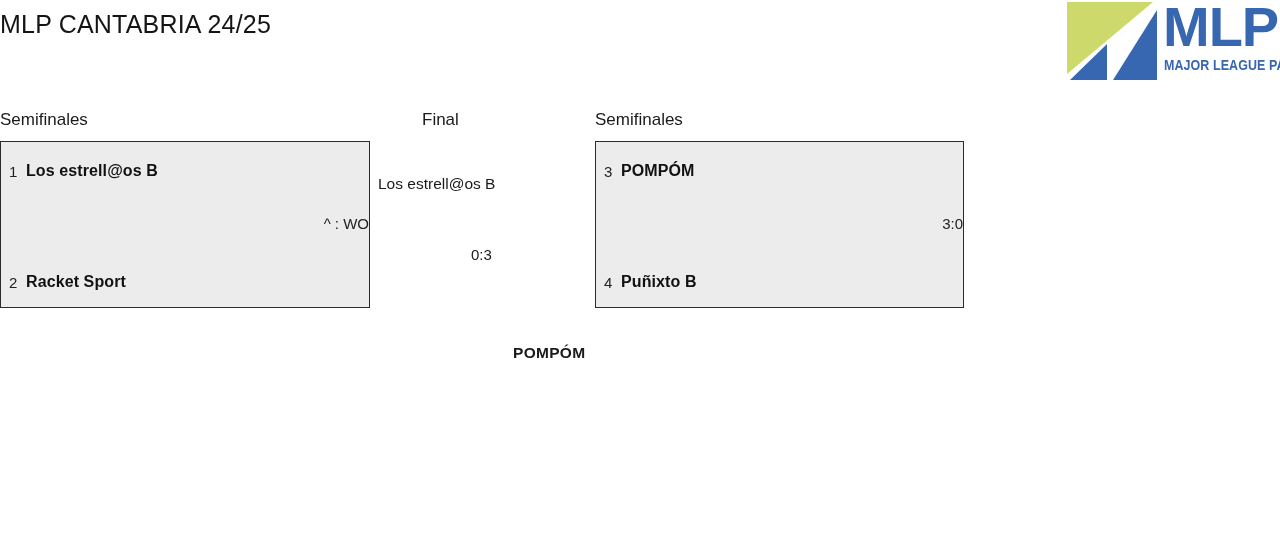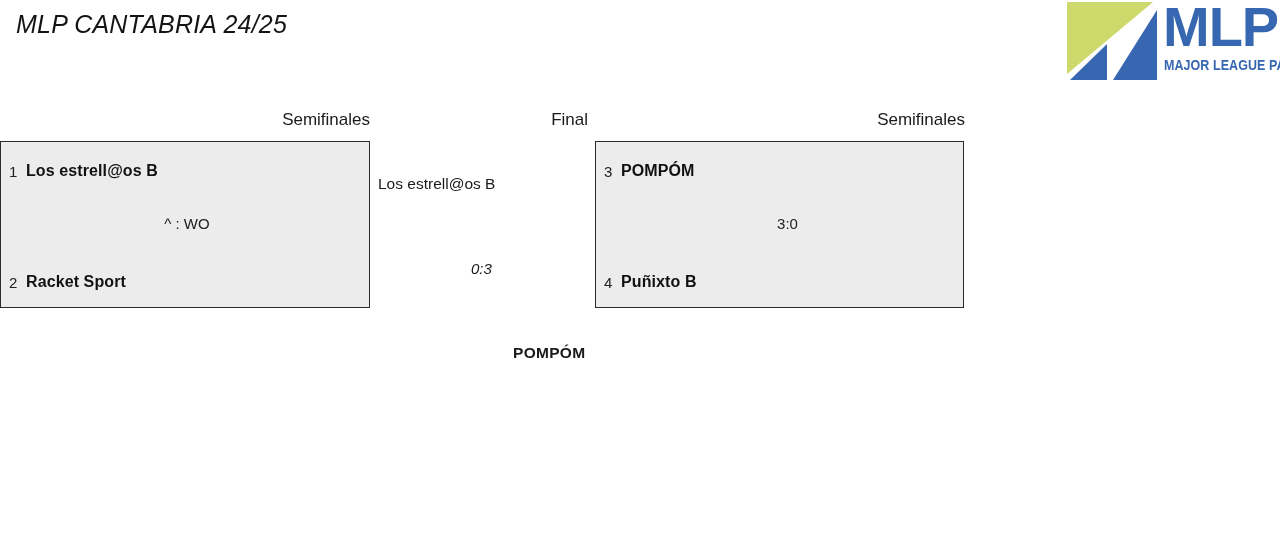--- a/index.html
+++ b/index.html
@@ -14,24 +14,23 @@
     position: relative;
     overflow: hidden;
     font-family: "Liberation Sans", "DejaVu Sans", sans-serif;
     color: #1a1a1a;
     -webkit-font-smoothing: antialiased;
   }
 
   
   #title-block {
     position: absolute;
-    left: 16px;
+    left: 0px;
     top: 8px;
     width: 700px;
-    font-style: italic;
   }
   .title-line {
     font-size: 25px;
     line-height: 33px;
     font-weight: 400;
     letter-spacing: 0.2px;
     color: #141414;
     white-space: nowrap;
   }
 
@@ -83,21 +82,21 @@
     font-family: "Liberation Sans Narrow", "Liberation Sans", sans-serif;
   }
 
   
   .round-header {
     position: absolute;
     font-size: 17px;
     line-height: 22px;
     font-weight: 400;
     color: #1a1a1a;
-    text-align: right;
+    text-align: left;
     white-space: nowrap;
   }
   #hdr-semi-left  { left: 0px;   top: 109px; width: 370px; }
   #hdr-final      { left: 422px; top: 109px; width: 166px; }
   #hdr-semi-right { left: 595px; top: 109px; width: 370px; }
 
   
   .match-box {
     position: absolute;
     top: 141px;
@@ -137,38 +136,38 @@
   }
   .team-name.winner {
     font-weight: 700;
   }
 
   .match-score {
     position: absolute;
     top: 73px;
     left: 0;
     right: 0;
-    text-align: center;
+    text-align: right;
     font-size: 15px;
     color: #222222;
     white-space: nowrap;
   }
   #score-semi-left  { padding-left: 4px; }
   #score-semi-right { padding-left: 16px; }
 
   
   .final-entry {
     position: absolute;
     font-size: 15px;
     color: #1a1a1a;
     white-space: nowrap;
     font-weight: 400;
   }
   #final-team      { left: 378px; top: 175px; font-size: 15.5px; }
-  #final-score     { left: 471px; top: 260px; font-style: italic; }
+  #final-score     { left: 471px; top: 246px; }
   #final-champion  { left: 513px; top: 344px; font-size: 15.5px; font-weight: 700; letter-spacing: 0.3px; }
 </style>
 </head>
 <body>
 
 <div id="title-block">
   <div class="title-line">MLP CANTABRIA 24/25</div>
 </div>
 
 <div id="logo">

